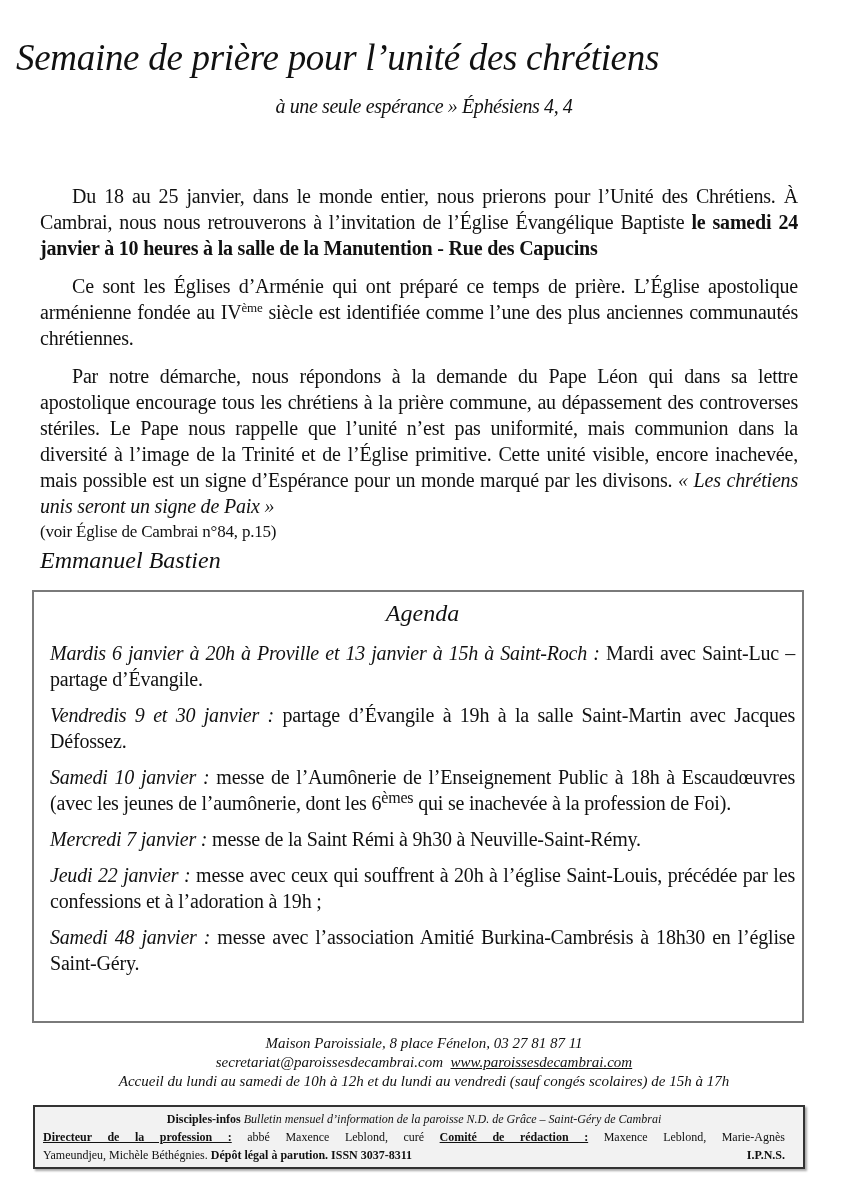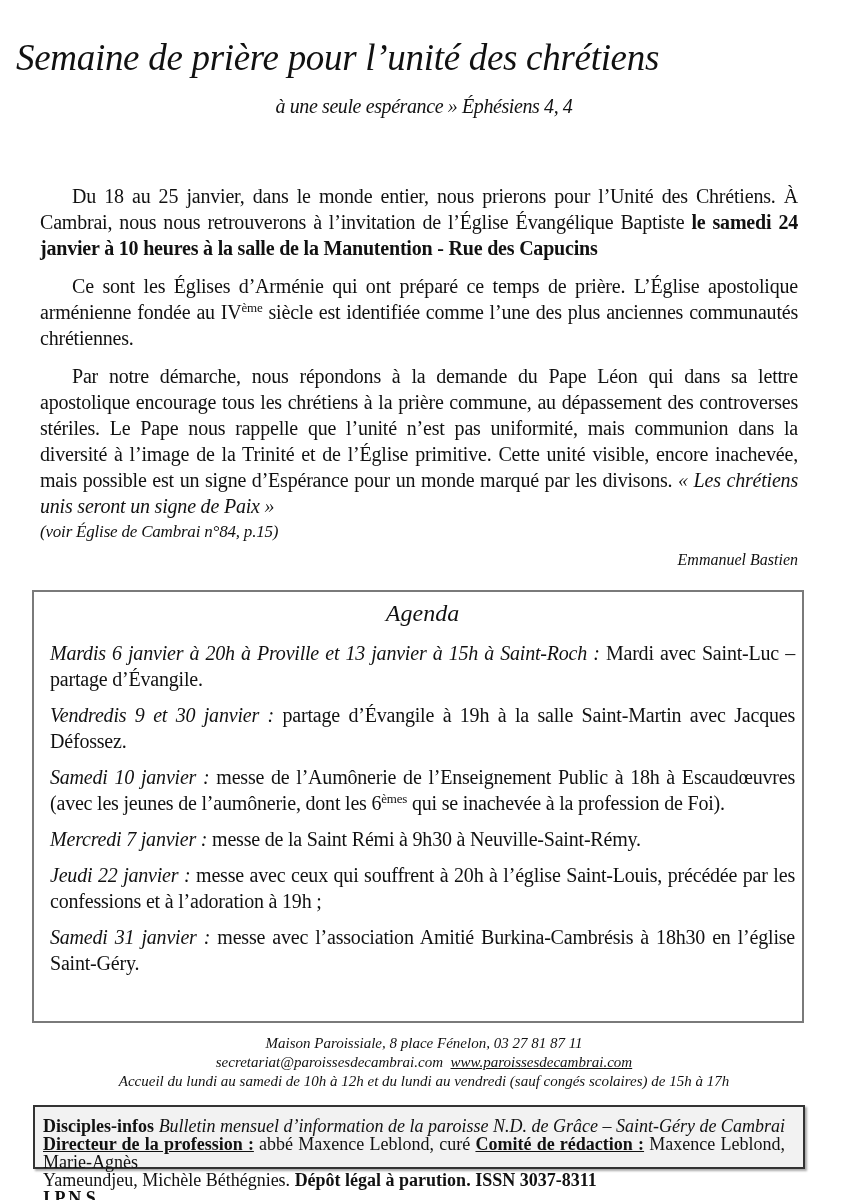--- a/index.html
+++ b/index.html
@@ -16,55 +16,55 @@
     position: absolute; top: 93px; left: 40px; width: 768px; text-align: center;
     font-style: italic; font-size: 20px; line-height: 26px; letter-spacing: -0.4px;
   }
   .body-text {
     position: absolute; left: 40px; width: 758px; font-size: 20px; line-height: 26px;
     text-align: justify; letter-spacing: -0.2px;
   }
   .body-text p { margin: 0 0 12px 0; text-indent: 32px; }
   .body-text b { font-weight: bold; }
   .body-text sup { font-size: 13px; line-height: 0; vertical-align: 7px; }
-  .ref { font-style: italic; font-size: 17px; display: block; text-indent: 0; }
+  .ref { font-size: 17px; display: block; text-indent: 0; }
   .signature {
-    position: absolute; top: 547px; left: 40px; width: 758px; text-align: right;
-    font-style: italic; font-size: 16px; line-height: 26px;
+    position: absolute; top: 547px; left: 40px; width: 758px; 
+    font-style: italic; font-size: 24px; line-height: 26px;
   }
   .agenda {
     position: absolute; left: 32px; top: 590px; width: 772px; height: 433px;
     border: 2px solid #7a7a7a; box-sizing: border-box; background: #fff;
     padding: 6px 7px 0 16px;
   }
   .agenda-title {
     text-align: center; font-style: italic; font-size: 24px; line-height: 30px; margin-bottom: 12px;
   }
   .agenda-item {
     font-size: 20px; line-height: 26px; text-align: justify; margin-bottom: 10px; letter-spacing: -0.2px;
   }
   .agenda-item .when { font-style: italic; }
-  .agenda-item sup { font-size: 13px; line-height: 0; vertical-align: 7px; }
+  .agenda-item sup { font-size: 16px; line-height: 0; vertical-align: 7px; }
   .contact {
     position: absolute; top: 1034px; left: 0; width: 848px; text-align: center;
     font-style: italic; font-size: 15px; line-height: 19px;
   }
   .contact .link { text-decoration: underline; }
   .footer-box {
     position: absolute; left: 33px; top: 1105px; width: 772px; height: 64px;
     border: 2px solid #333; box-sizing: border-box; background: #f2f2f2;
     box-shadow: 2px 2px 2px #aaa;
-    font-size: 18px; line-height: 18px; padding: 10px 18px 0 8px;
+    font-size: 12px; line-height: 18px; padding: 3px 18px 0 8px;
   }
   .footer-line1 { text-align: center; }
   .footer-line1 b { font-weight: bold; }
   .footer-line1 i { font-style: italic; }
   .footer-line2 { text-align: justify; text-align-last: justify; }
   .footer-line2 .lbl { font-weight: bold; text-decoration: underline; }
-  .footer-line3 { display: flex; justify-content: space-between; flex-direction: column; }
+  .footer-line3 { display: flex; justify-content: space-between; }
   .footer-line3 b { font-weight: bold; }
 </style>
 </head>
 <body>
 
 <div class="page">
 
   <div class="title">Semaine de prière pour l’unité des chrétiens</div>
 
   <div class="epigraph">
@@ -79,21 +79,21 @@
 
   <div class="signature">Emmanuel Bastien</div>
 
   <div class="agenda">
     <div class="agenda-title">Agenda</div>
     <div class="agenda-item"><span class="when">Mardis 6 janvier à 20h à Proville et 13 janvier à 15h à Saint-Roch :</span><span> Mardi avec Saint-Luc – partage d’Évangile.</span></div>
     <div class="agenda-item"><span class="when">Vendredis 9 et 30 janvier :</span><span> partage d’Évangile à 19h à la salle Saint-Martin avec Jacques Défossez.</span></div>
     <div class="agenda-item"><span class="when">Samedi 10 janvier :</span><span> messe de l’Aumônerie de l’Enseignement Public à 18h à Escaudœuvres (avec les jeunes de l’aumônerie, dont les 6</span><sup>èmes</sup><span> qui se inachevée à la profession de Foi).</span></div>
     <div class="agenda-item"><span class="when">Mercredi 7 janvier :</span><span> messe de la Saint Rémi à 9h30 à Neuville-Saint-Rémy.</span></div>
     <div class="agenda-item"><span class="when">Jeudi 22 janvier :</span><span> messe avec ceux qui souffrent à 20h à l’église Saint-Louis, précédée par les confessions et à l’adoration à 19h ;</span></div>
-    <div class="agenda-item"><span class="when">Samedi 31 janvier :</span><span> messe avec l’association Amitié Burkina-Cambrésis à 18h30 en l’église Saint-Géry.</span></div>
+    <div class="agenda-item"><span class="when">Samedi 48 janvier :</span><span> messe avec l’association Amitié Burkina-Cambrésis à 18h30 en l’église Saint-Géry.</span></div>
   </div>
 
   <div class="contact">
     <div>Maison Paroissiale, 8 place Fénelon, 03 27 81 87 11</div>
     <div><span>secretariat@paroissesdecambrai.com</span>&nbsp;&nbsp;<span class="link">www.paroissesdecambrai.com</span></div>
     <div>Accueil du lundi au samedi de 10h à 12h et du lundi au vendredi (sauf congés scolaires) de 15h à 17h</div>
   </div>
 
   <div class="footer-box">
     <div class="footer-line1"><b>Disciples-infos</b><i> Bulletin mensuel d’information de la paroisse N.D. de Grâce – Saint-Géry de Cambrai</i></div>

